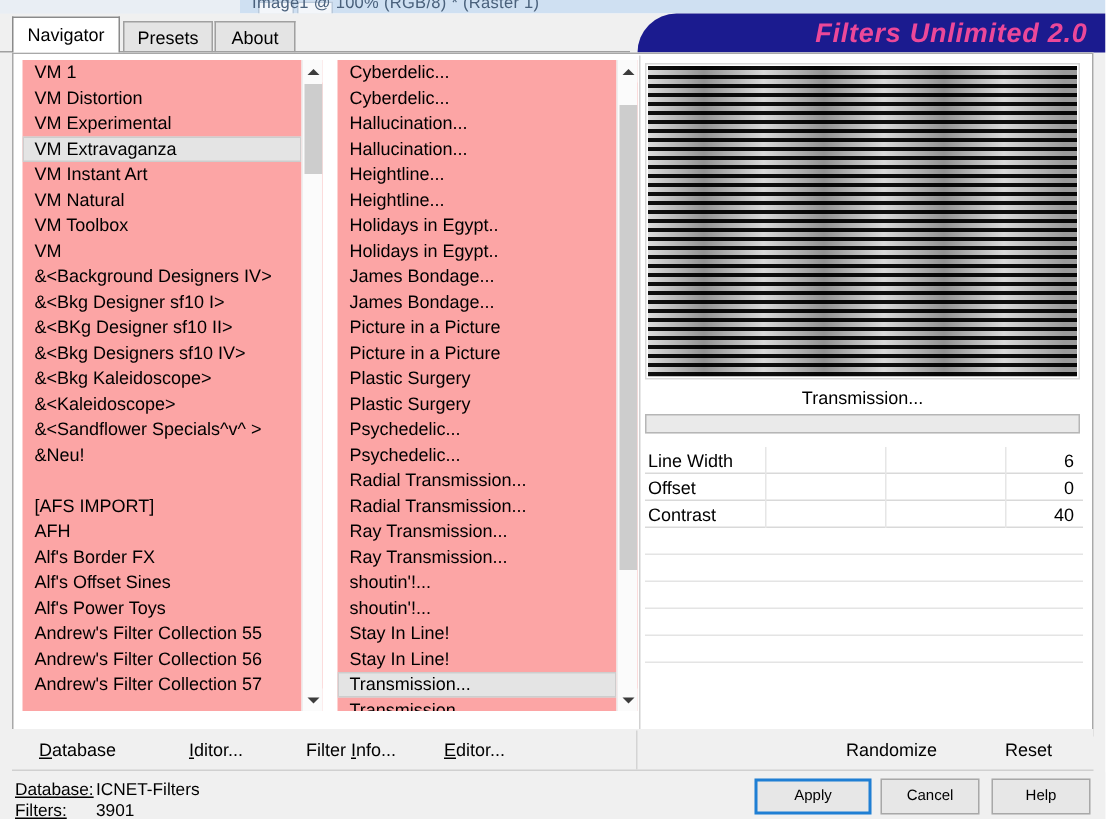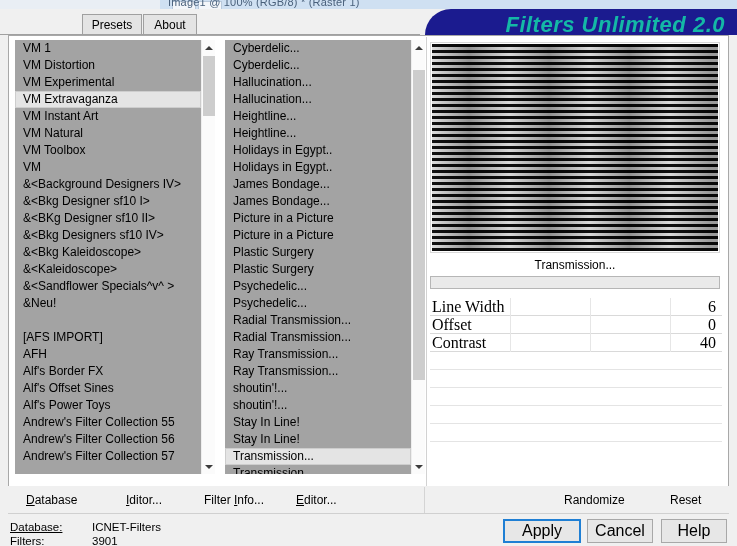--- a/index.html
+++ b/index.html
@@ -42,23 +42,23 @@
   }
 
   
   .banner {
     position: absolute; right: 0; top: 0; width: 312px; height: 26px;
     background: #1b1b8f;
     border-top-left-radius: 26px 26px;
   }
   .banner-text {
     position: absolute; right: 12px; top: 3px;
-    color: #14b8a6;
+    color: #ec4899;
     font-weight: bold; font-style: italic;
-    font-size: 22px;
+    font-size: 18px;
     letter-spacing: .5px;
     white-space: nowrap;
     margin-left: 14px;
   }
 
   
   .tabstrip {
     position: absolute; left: 0; top: 0; width: 737px; height: 26px;
   }
   .tab {
@@ -88,21 +88,21 @@
   .content {
     position: absolute; left: 8px; top: 26px; width: 721px; height: 456px;
     background: #ffffff;
     border: 1px solid #a8a8a8;
     box-sizing: border-box;
   }
 
   
   .listbox {
     position: absolute; top: 4px; height: 434px;
-    background: #a3a3a3;
+    background: #fca5a5;
     overflow: hidden;
     box-sizing: border-box;
   }
   #navigator-list { left: 6px; width: 200px; }
   #filter-list    { left: 216px; width: 200px; }
 
   .list-items {
     position: absolute; left: 0; top: 0; right: 14px; bottom: 0;
     overflow: hidden;
   }
@@ -213,23 +213,22 @@
   }
 
   
   .params {
     position: absolute; left: 2px; top: 258px; width: 292px; height: 184px;
   }
   .param-row {
     position: relative;
     height: 18px; line-height: 18px;
     border-bottom: 1px solid #d9d9d9;
-    font-size: 16px;
-    box-sizing: border-box;
-    font-family: Liberation Serif, serif;
+    font-size: 12px;
+    box-sizing: border-box;
   }
   .param-row .pname {
     position: absolute; left: 2px; top: 0;
     white-space: nowrap;
   }
   .param-row .pval {
     position: absolute; right: 6px; top: 0;
     white-space: nowrap;
   }
   .param-row .tick {
@@ -258,28 +257,28 @@
 
   
   .statusbar {
     position: absolute; left: 0; top: 506px; width: 737px; height: 31px;
     background: #f0f0f0;
   }
   .status-line {
     position: absolute; font-size: 11.5px; color: #000; white-space: nowrap;
   }
   .status-label  { left: 10px; text-decoration: underline; }
-  .status-value  { left: 64px; margin-left: 28px; }
+  .status-value  { left: 64px; }
 
   .dlgbtn {
     position: absolute; top: 4px; height: 24px;
     background: #e7e7e7;
     border: 1px solid #a8a8a8;
     box-sizing: border-box;
-    font-size: 16px;
+    font-size: 10px;
     text-align: center; line-height: 22px;
     color: #000;
     cursor: default;
   }
   .dlgbtn.default {
     border: 2px solid #1f7fd4;
     line-height: 20px;
   }
 </style>
 </head>
@@ -292,20 +291,21 @@
   <div class="tb-caption">Image1 @ 100% (RGB/8) * (Raster 1)</div>
 </div>
 
 <div class="app">
 
   <div class="banner">
     <div class="banner-text">Filters Unlimited 2.0</div>
   </div>
 
   <div class="tabstrip">
+    <div class="tab active" style="left:8px; width:72px;">Navigator</div>
     <div class="tab" style="left:82px; width:60px;">Presets</div>
     <div class="tab" style="left:143px; width:54px;">About</div>
     <div class="tab-underline"></div>
   </div>
 
   <div class="content">
 
     <div class="listbox" id="navigator-list">
       <div class="list-items">
           <div class="list-item">VM 1</div>

